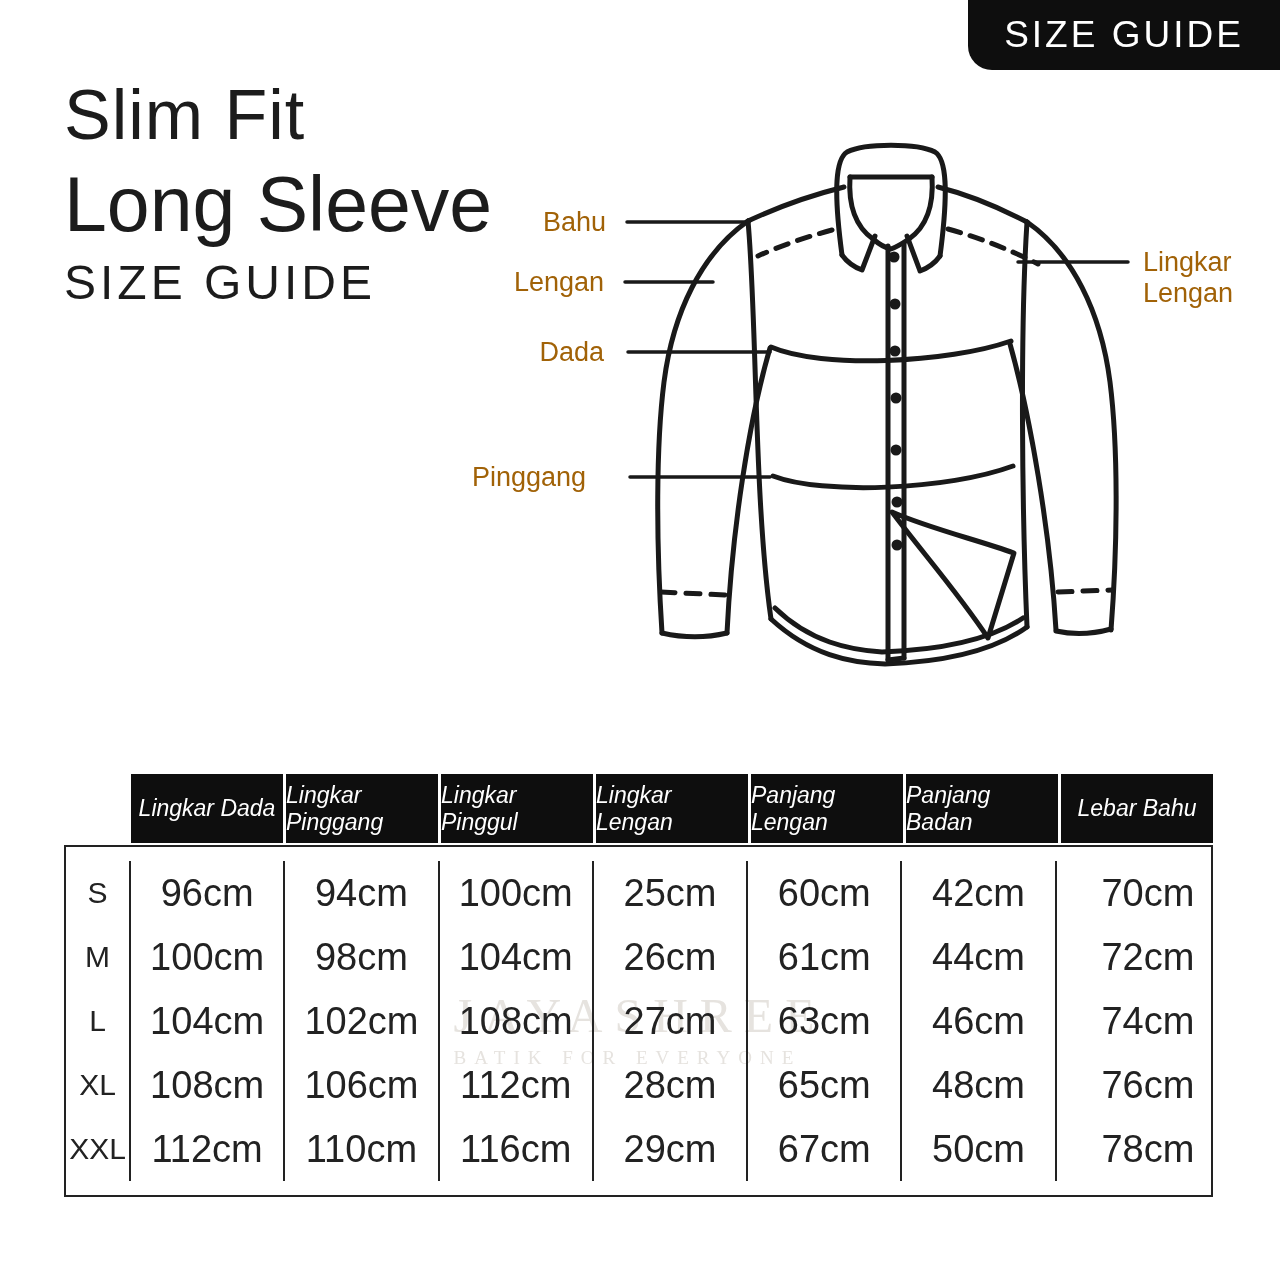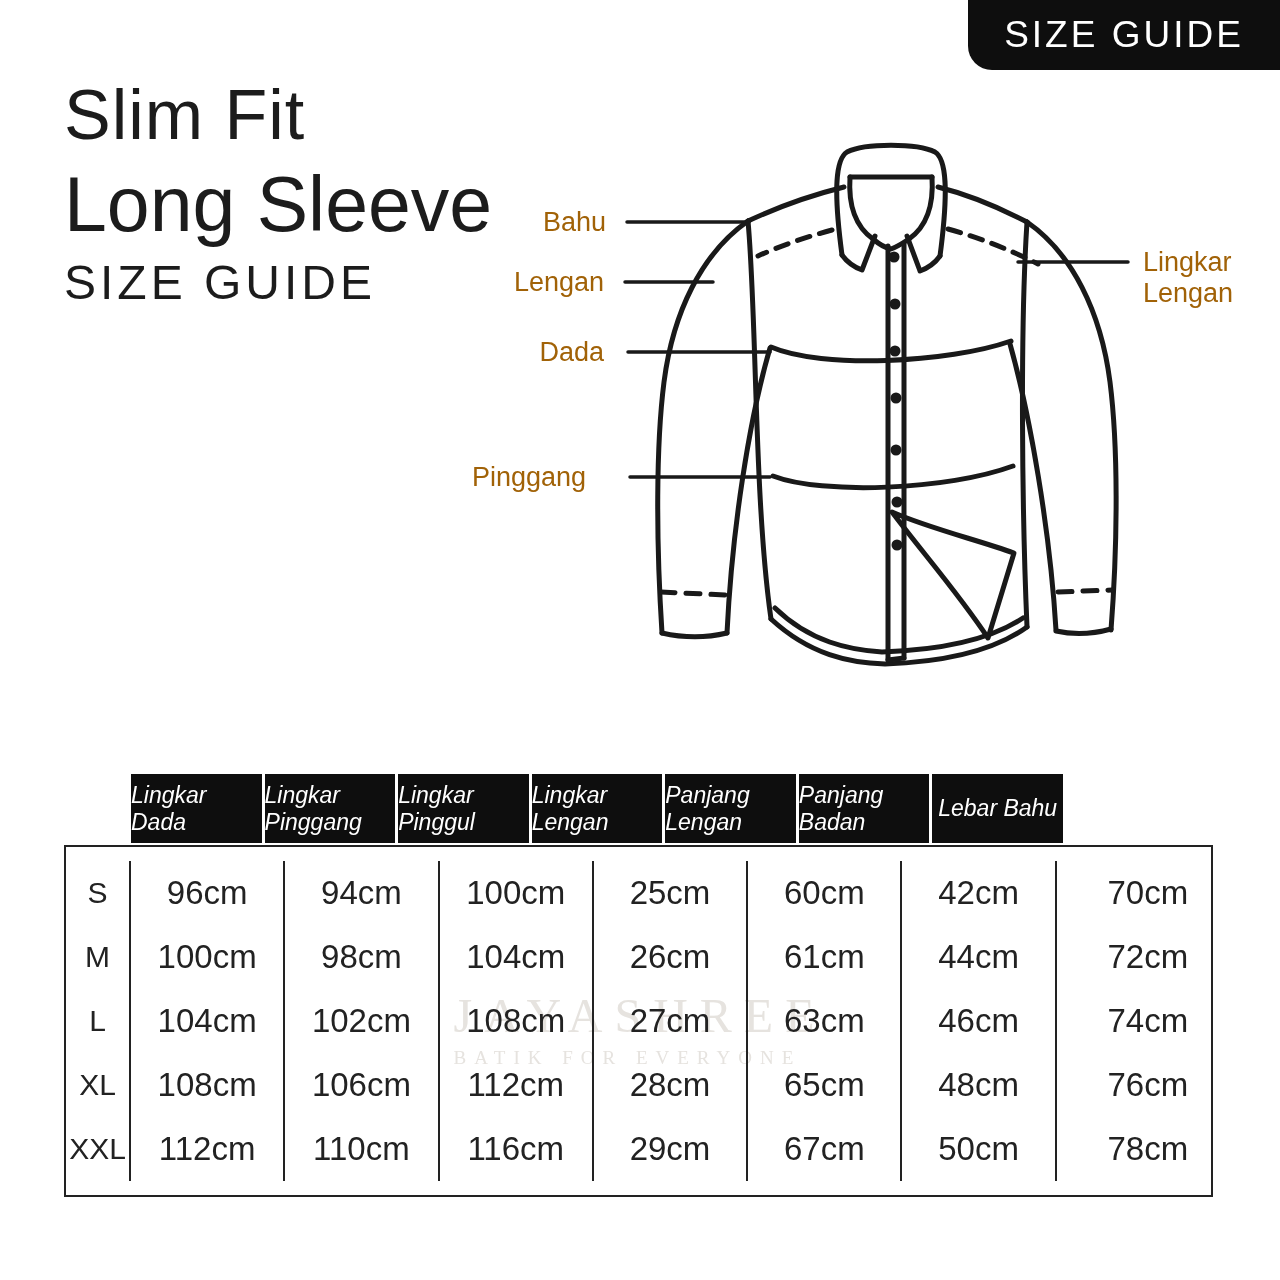--- a/index.html
+++ b/index.html
@@ -28,36 +28,36 @@
   .lbl-lingkar{top:247px;left:1143px;text-align:left;line-height:31px;}
   
   .watermark{
     position:absolute;left:50%;top:988px;transform:translateX(-50%);
     font-family:"Liberation Serif", serif;color:#e6e3df;user-select:none;white-space:nowrap;
   }
   .watermark .w1{font-size:48px;letter-spacing:12px;}
   .watermark .w2{font-size:19px;letter-spacing:8px;margin-top:4px;}
   
   .tbl-header{
-    position:absolute;left:131px;top:774px;width:932px;height:69px;
+    position:absolute;left:131px;top:774px;width:1082px;height:69px;
     display:grid;grid-template-columns:repeat(7,1fr);gap:3px;background:#ffffff;
   }
   .tbl-header .th{
     background:#0e0e0e;color:#ffffff;font-style:italic;font-size:23px;
     display:flex;align-items:center;justify-content:center;font-weight:400;
   }
   .tbl-body{
     position:absolute;left:64px;top:845px;width:1149px;height:352px;
     box-sizing:border-box;border:2px solid #222;background:transparent;
     display:grid;grid-template-columns:65px repeat(7,1fr);
     grid-template-rows:repeat(5,64px);align-content:center;
   }
   .cell{
     display:flex;align-items:center;justify-content:center;
-    font-size:33px;color:#222;border-right:2px solid #222;
+    font-size:38px;color:#222;border-right:2px solid #222;
   }
   .cell.last{border-right:none;margin-left:28px;}
   .size-cell{font-size:30px;}
 </style>
 </head>
 <body>
 
 <div class="badge">
   <span>SIZE GUIDE</span>
 </div>

